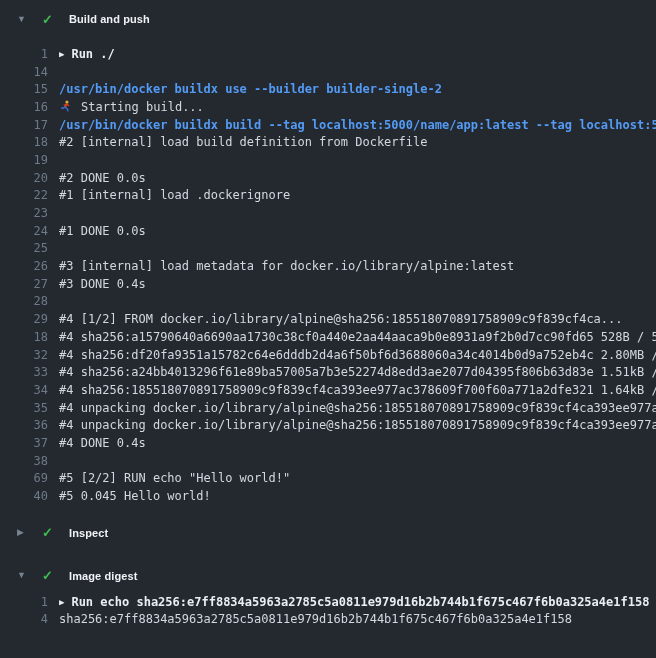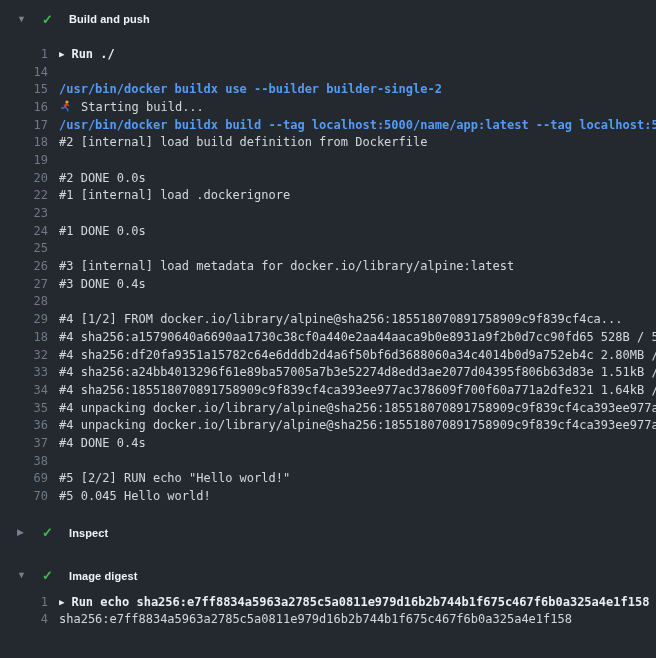--- a/index.html
+++ b/index.html
@@ -68,21 +68,21 @@
         <div class="row"><span class="num">29</span><span class="content plain"><span class="txt">#4 [1/2] FROM docker.io/library/alpine@sha256:185518070891758909c9f839cf4ca...</span></span></div>
         <div class="row"><span class="num">18</span><span class="content plain"><span class="txt">#4 sha256:a15790640a6690aa1730c38cf0a440e2aa44aaca9b0e8931a9f2b0d7cc90fd65 528B / 5</span></span></div>
         <div class="row"><span class="num">32</span><span class="content plain"><span class="txt">#4 sha256:df20fa9351a15782c64e6dddb2d4a6f50bf6d3688060a34c4014b0d9a752eb4c 2.80MB /</span></span></div>
         <div class="row"><span class="num">33</span><span class="content plain"><span class="txt">#4 sha256:a24bb4013296f61e89ba57005a7b3e52274d8edd3ae2077d04395f806b63d83e 1.51kB /</span></span></div>
         <div class="row"><span class="num">34</span><span class="content plain"><span class="txt">#4 sha256:185518070891758909c9f839cf4ca393ee977ac378609f700f60a771a2dfe321 1.64kB /</span></span></div>
         <div class="row"><span class="num">35</span><span class="content plain"><span class="txt">#4 unpacking docker.io/library/alpine@sha256:185518070891758909c9f839cf4ca393ee977a</span></span></div>
         <div class="row"><span class="num">36</span><span class="content plain"><span class="txt">#4 unpacking docker.io/library/alpine@sha256:185518070891758909c9f839cf4ca393ee977a</span></span></div>
         <div class="row"><span class="num">37</span><span class="content plain"><span class="txt">#4 DONE 0.4s</span></span></div>
         <div class="row"><span class="num">38</span><span class="content blank"></span></div>
         <div class="row"><span class="num">69</span><span class="content plain"><span class="txt">#5 [2/2] RUN echo "Hello world!"</span></span></div>
-        <div class="row"><span class="num">70</span><span class="content plain"><span class="txt">#5 0.045 Hello world!</span></span></div>
+        <div class="row"><span class="num">40</span><span class="content plain"><span class="txt">#5 0.045 Hello world!</span></span></div>
       </div>
     </div>
     <div class="section collapsed">
       <div class="section-header">
         <span class="caret">▶</span>
         <span class="check">✓</span>
         <span class="title">Inspect</span>
       </div>
     </div>
     <div class="section">

